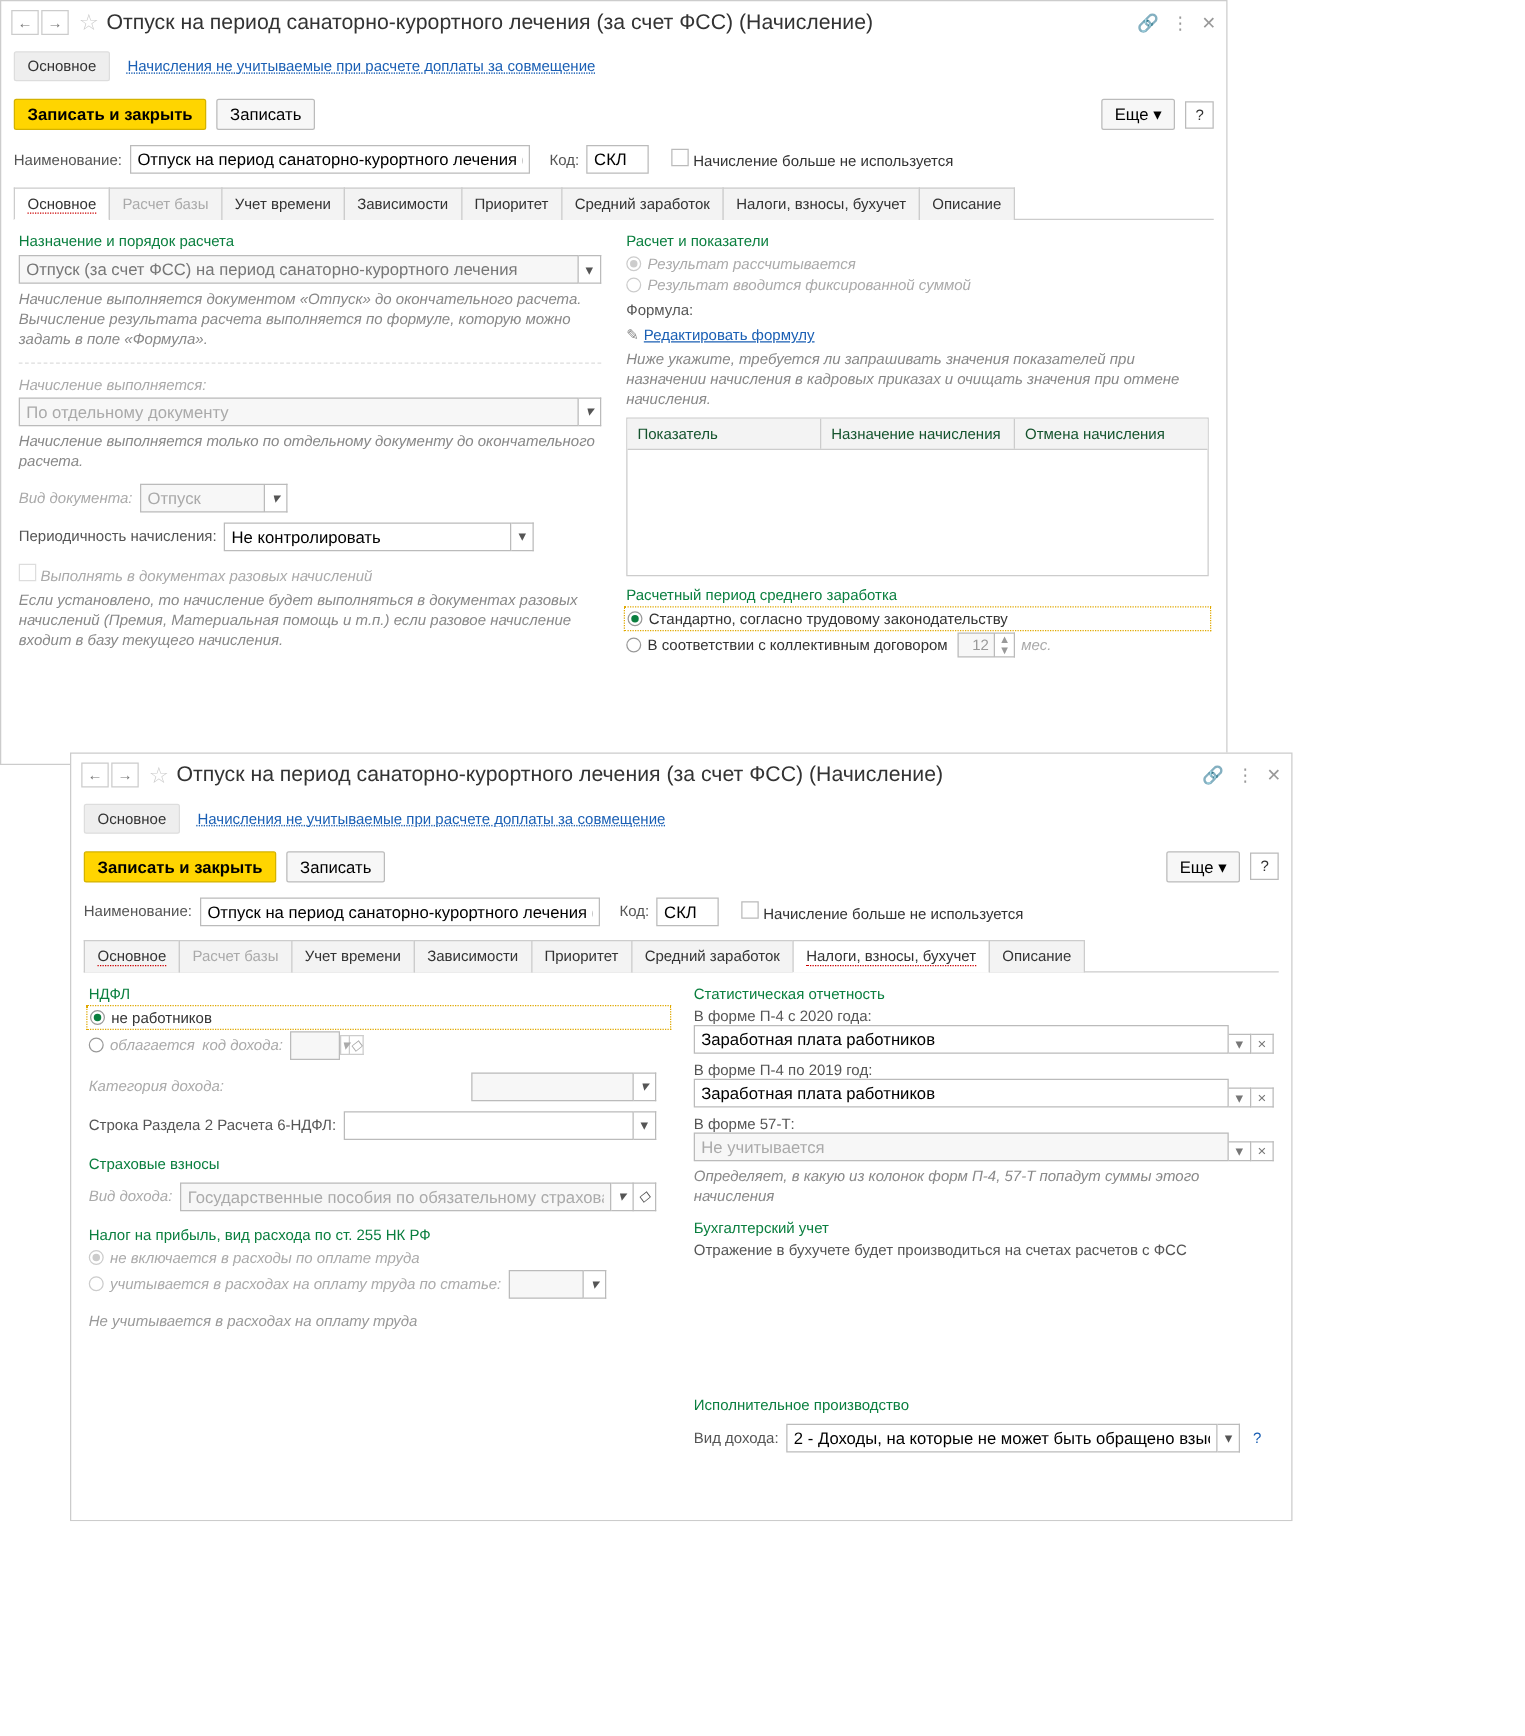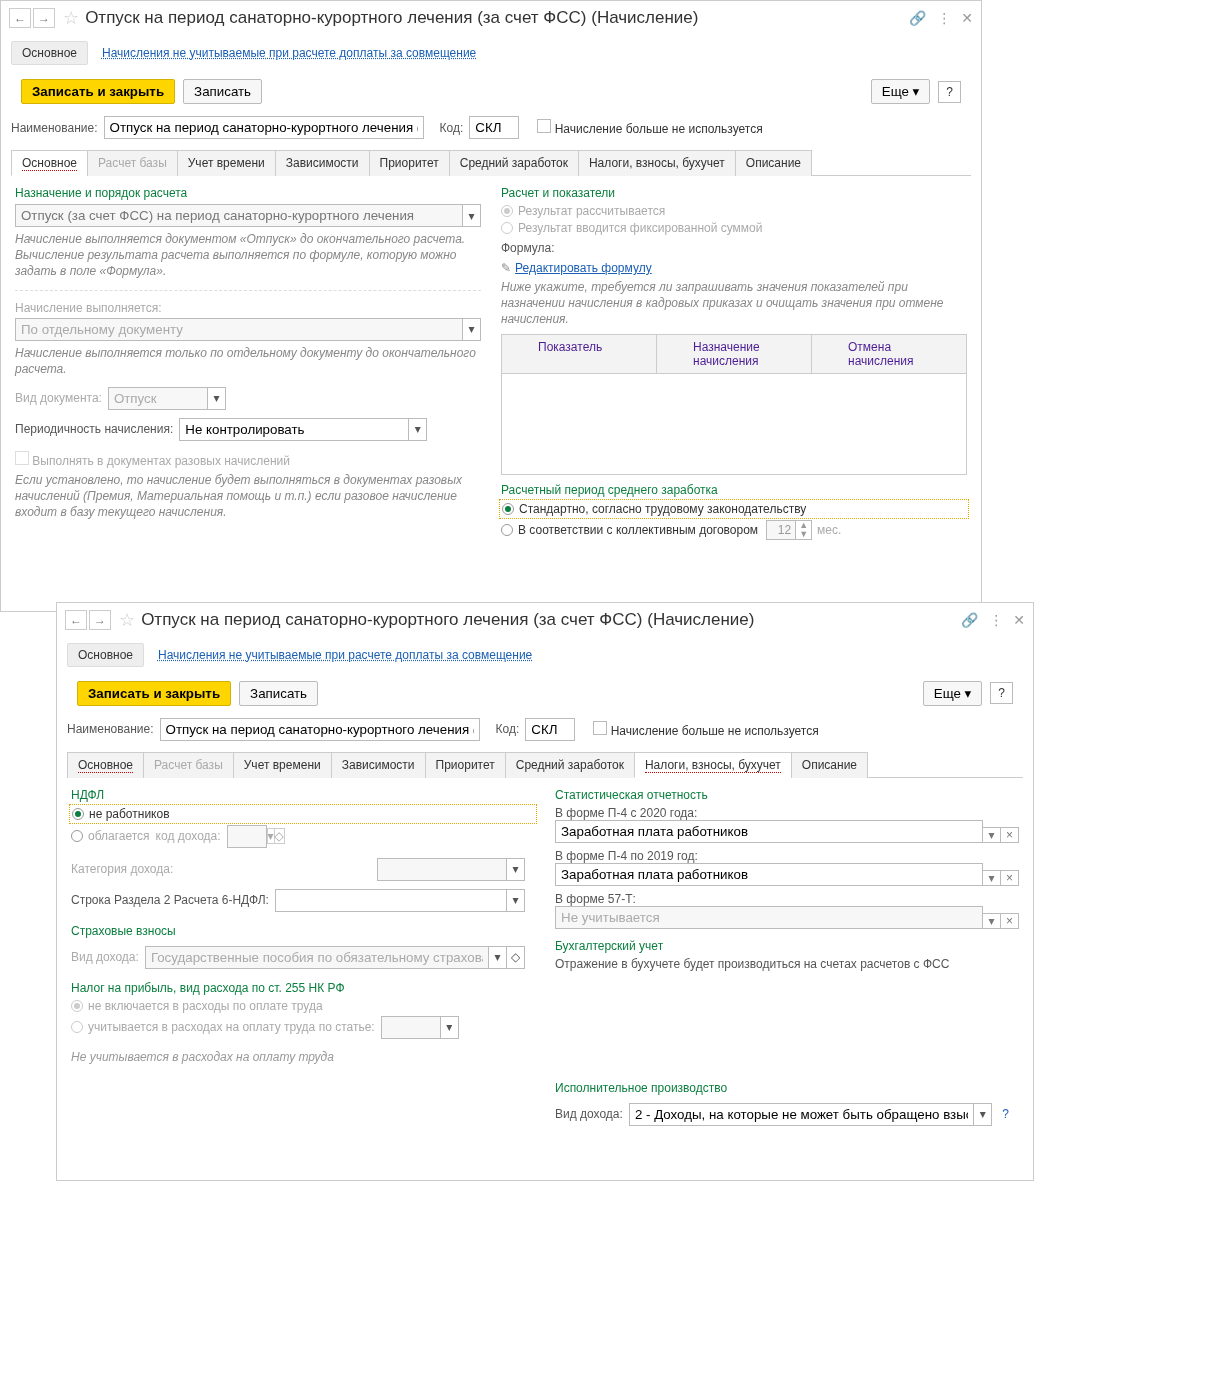--- a/index.html
+++ b/index.html
@@ -11,21 +11,21 @@
   .nav-btns { display: flex; gap: 2px; margin-right: 8px; }
   .nav-btn { width: 22px; height: 20px; border: 1px solid #ccc; background: #fff; display: flex; align-items: center; justify-content: center; color: #777; cursor: default; }
   .star { color: #ccc; font-size: 18px; margin-right: 6px; }
   .title { font-size: 17px; font-weight: normal; flex: 1; color: #333; }
   .title-icons { display: flex; gap: 10px; align-items: center; color: #999; }
   .title-icons span { cursor: pointer; font-size: 14px; }
   .subnav { display: flex; align-items: center; gap: 14px; padding: 6px 10px; }
   .subnav-item { padding: 4px 10px; }
   .subnav-active { background: #eee; border: 1px solid #ddd; border-radius: 2px; }
   .subnav-link { color: #1a5fb4; text-decoration: underline dotted; cursor: pointer; }
-  .toolbar { display: flex; align-items: center; padding: 8px 20px; gap: 8px; justify-content: flex-end; }
+  .toolbar { display: flex; align-items: center; padding: 8px 10px; gap: 8px; justify-content: flex-end; }
   .btn { border: 1px solid #bbb; background: #f7f7f7; padding: 4px 10px; cursor: pointer; border-radius: 2px; }
   .btn-yellow { background: #ffd500; border: 1px solid #d4b200; font-weight: bold; }
   .btn-more { margin-left: auto; }
   .toolbar .q { border: 1px solid #bbb; padding: 3px 7px; color: #333; }
   .fieldrow { display: flex; align-items: center; gap: 6px; padding: 4px 10px; flex-wrap: wrap; }
   .label { color: #555; white-space: nowrap; }
   .input { border: 1px solid #bbb; padding: 3px 5px; background: #fff; }
   .ro { background: #f7f7f7; color: #777; }
   .cb { width: 14px; height: 14px; border: 1px solid #bbb; display: inline-block; }
   .tabs { display: flex; border-bottom: 1px solid #ccc; margin: 6px 10px 0 10px; }
@@ -46,30 +46,30 @@
   .radio.checked::after { content: ""; width: 6px; height: 6px; background: #0a7f3f; border-radius: 50%; display: block; }
   .radio.disabled { border-color: #ccc; }
   .radio.disabled.checked::after { background: #ccc; }
   .radio-row { display: flex; align-items: center; margin: 3px 0; }
   .radio-outlined { outline: 1px dotted #e0a800; outline-offset: 1px; }
   .formula-box { border: 1px solid #bbb; padding: 5px 6px; min-height: 44px; background: #fff; }
   .editlink { color: #1a5fb4; text-decoration: underline; cursor: pointer; }
   .pencil { color: #888; margin-right: 4px; }
   .mini-table { border: 1px solid #ccc; margin-top: 6px; }
   .mini-table .hdr { display: flex; background: #f3f3f3; border-bottom: 1px solid #ccc; }
-  .mini-table .hdr div { flex: 1; padding: 5px 8px; border-right: 1px solid #ccc; color: #4c1d95; margin-left: 28px; }
+  .mini-table .hdr div { flex: 1; padding: 5px 8px; border-right: 1px solid #ccc; color: #14532d; }
   .mini-table .hdr div:last-child { border-right: none; }
   .mini-table .body { height: 100px; }
   .spin { display: flex; align-items: center; }
   .spin .v { border: 1px solid #bbb; padding: 2px 4px; width: 30px; text-align: right; background: #f7f7f7; color: #999; }
   .spin .ar { border: 1px solid #bbb; border-left: none; padding: 0 3px; font-size: 9px; color: #999; line-height: 1; }
   .blank-area { height: 80px; }
   .select-group { display: flex; align-items: flex-end; }
   .select-group .xbtn { width: 18px; border: 1px solid #bbb; border-left: none; display: flex; align-items: center; justify-content: center; color: #777; cursor: pointer; }
-  .muted { color: #aaa; }
+  .muted { color: #aaa; font-style: italic; }
   .qmark { color: #1a5fb4; margin-left: 4px; cursor: pointer; }
 </style>
 </head>
 <body>
 
 <div class="window w1">
   <div class="titlebar">
     <div class="nav-btns">
       <div class="nav-btn">←</div>
       <div class="nav-btn">→</div>
@@ -288,20 +288,21 @@
         <input class="input val" style="flex: 1 1 0%;" value="Заработная плата работников">
         <div class="xbtn">▾</div>
         <div class="xbtn">×</div>
       </div>
       <div class="label" style="margin-top:6px">В форме 57-Т:</div>
       <div class="select-group">
         <input class="input val ro" style="flex: 1 1 0%; color: rgb(170, 170, 170);" value="Не учитывается">
         <div class="xbtn">▾</div>
         <div class="xbtn">×</div>
       </div>
+      <div class="hint">Определяет, в какую из колонок форм П-4, 57-Т попадут суммы этого начисления</div>
       <div class="section-title" style="margin-top:10px">Бухгалтерский учет</div>
       <div class="label">Отражение в бухучете будет производиться на счетах расчетов с ФСС</div>
       <div style="height:110px"></div>
       <div class="section-title">Исполнительное производство</div>
       <div class="fieldrow" style="padding-left:0">
         <span class="label">Вид дохода:</span>
         <div class="select" style="flex:1">
           <input class="input val" style="width: 100%;" value="2 - Доходы, на которые не может быть обращено взыскани">
           <div class="caret">▾</div>
         </div>

